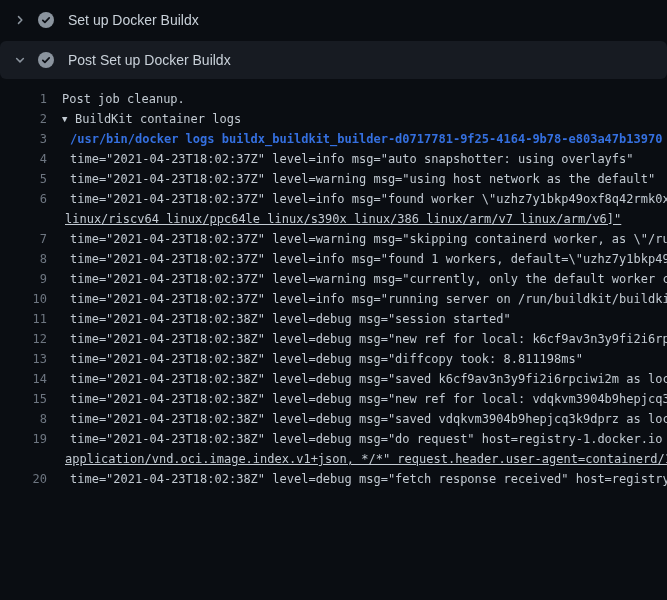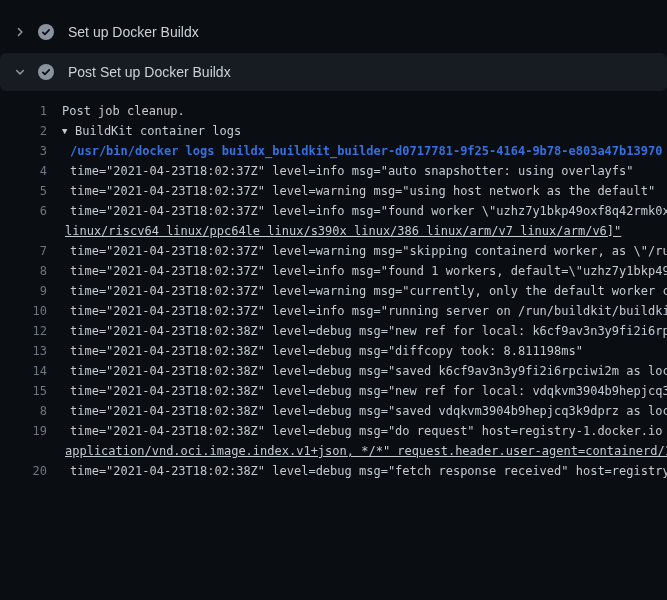--- a/index.html
+++ b/index.html
@@ -15,21 +15,21 @@
   *{margin:0;padding:0;box-sizing:border-box;}
   html,body{width:667px;height:600px;overflow:hidden;}
   body{
     background:var(--page-bg);
     font-family:"Liberation Sans","DejaVu Sans",sans-serif;
     color:var(--step-label);
   }
   .app{position:relative;width:667px;height:600px;overflow:hidden;}
 
   
-  .steps{padding-top:12px;}
+  .steps{padding-top:0;}
   .step{
     display:flex;align-items:center;
     height:40px;
     padding-left:14px;
     cursor:pointer;
   }
   .step.expanded{
     background:var(--active-row-bg);
     border-radius:6px;
     height:38px;
@@ -168,20 +168,24 @@
   </div>
       <div class="row ind-content">
     <span class="num">9</span>
     <span class="txt">time="2021-04-23T18:02:37Z" level=warning msg="currently, only the default worker can"</span>
   </div>
       <div class="row ind-content">
     <span class="num">10</span>
     <span class="txt">time="2021-04-23T18:02:37Z" level=info msg="running server on /run/buildkit/buildkitd"</span>
   </div>
       <div class="row ind-content">
+    <span class="num">11</span>
+    <span class="txt">time="2021-04-23T18:02:38Z" level=debug msg="session started"</span>
+  </div>
+      <div class="row ind-content">
     <span class="num">12</span>
     <span class="txt">time="2021-04-23T18:02:38Z" level=debug msg="new ref for local: k6cf9av3n3y9fi2i6rpci"</span>
   </div>
       <div class="row ind-content">
     <span class="num">13</span>
     <span class="txt">time="2021-04-23T18:02:38Z" level=debug msg="diffcopy took: 8.811198ms"</span>
   </div>
       <div class="row ind-content">
     <span class="num">14</span>
     <span class="txt">time="2021-04-23T18:02:38Z" level=debug msg="saved k6cf9av3n3y9fi2i6rpciwi2m as local"</span>

